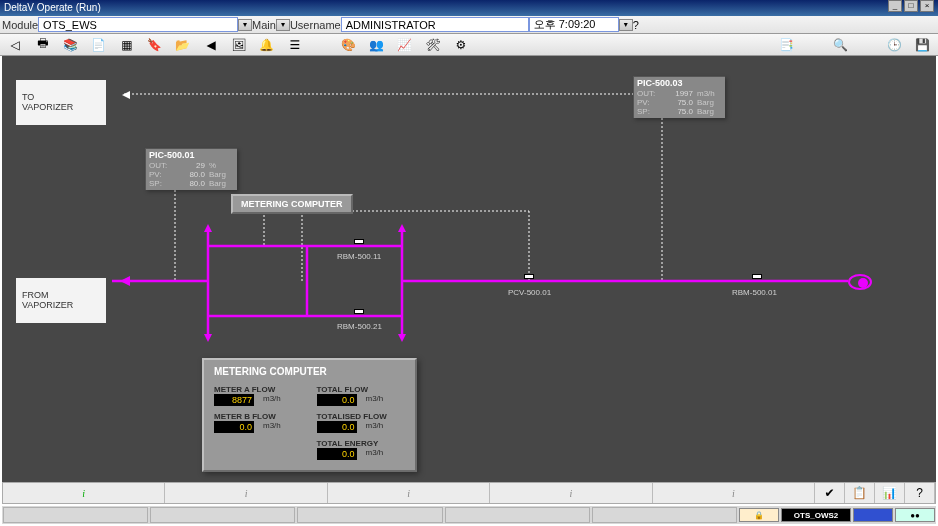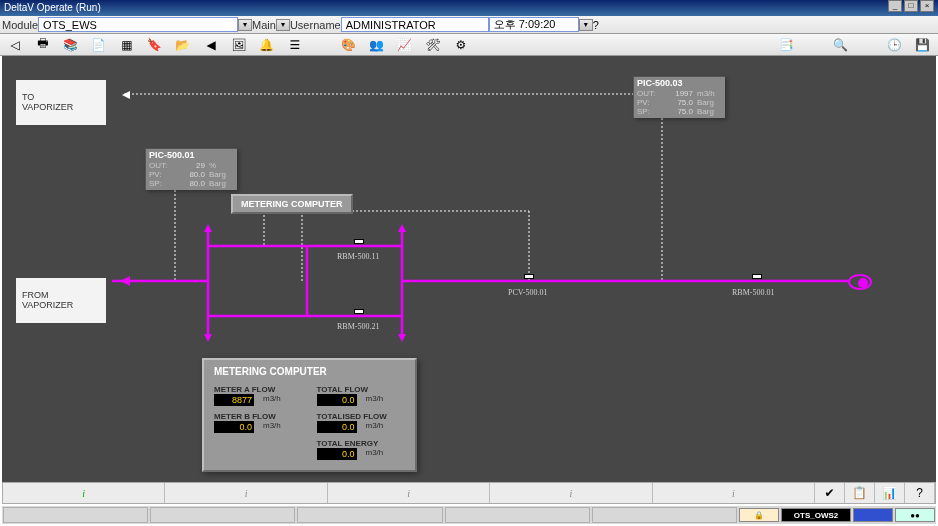--- a/index.html
+++ b/index.html
@@ -19,21 +19,21 @@
 .tag-label { position:absolute; background:#f3f3f3; color:#333; font-size:9px; padding:12px 6px; text-align:left; line-height:1.15; }
 .arrow-left { position:absolute; width:0; height:0; border-top:4px solid transparent; border-bottom:4px solid transparent; border-right:8px solid #fff; }
 .faceplate { position:absolute; background:#888; color:#d8d8d8; font-size:8px; padding:2px 4px; box-shadow:1px 1px 0 #555 inset, 2px 2px 4px rgba(0,0,0,.3); }
 .faceplate .tag { color:#fff; font-weight:bold; font-size:9px; margin-bottom:1px;}
 .faceplate .row { display:flex; gap:4px; }
 .faceplate .row .l { width:22px; color:#c8c8c8; }
 .faceplate .row .v { width:30px; color:#d8d8d8; text-align:right; }
 .faceplate .row .u { width:24px; color:#c8c8c8; }
 .mc-label { position:absolute; background:#9a9a9a; border:2px outset #bbb; color:#fff; font-size:9px; font-weight:bold; padding:3px 8px;}
 svg.wires { position:absolute; inset:0; width:100%; height:100%; }
-.dev-label { position:absolute; color:#d0d0d0; font-size:8px;font-family:Liberation Serif, serif; }
+.dev-label { position:absolute; color:#d0d0d0; font-size:8px; }
 .valve-rect { position:absolute; width:10px; height:5px; background:#fff; border:1px solid #000; }
 .metering-panel { position:absolute; left:200px; top:302px; width:215px; background:#999; border:2px outset #c0c0c0; box-shadow:2px 2px 6px rgba(0,0,0,.4); padding:6px 10px 10px; }
 .metering-panel .title { color:#fff; font-weight:bold; font-size:10px; margin-bottom:8px; }
 .metering-panel .grid { display:grid; grid-template-columns: 1fr 1fr; gap:6px 14px; }
 .metering-panel .field-label { color:#2a2a2a; font-size:8px; font-weight:bold; }
 .metering-panel .field-val { display:flex; align-items:flex-start; gap:9px; }
 .metering-panel .field-val .box { background:#000; color:#ffd400; font-size:9px; padding:1px 2px; width:40px; text-align:right; }
 .metering-panel .field-val .unit { color:#2a2a2a; font-size:8px; }
 .statusbar { position:absolute; left:2px; right:2px; bottom:22px; height:22px; background:#ececec; border:1px solid #aaa; display:flex; }
 .statusbar .cell { flex:1; border-right:1px solid #bbb; display:flex; align-items:center; justify-content:center; }
@@ -62,21 +62,21 @@
 
 <div class="headerbar">
   <span class="label">Module</span>
   <span class="field" style="width:200px;">
       <span>OTS_EWS</span>
     </span>
   <span class="drop">▾</span>
   <span class="label">Main</span>
   <span class="drop">▾</span>
   <span class="label">Username</span>
-  <span class="field" style="width:148px;">
+  <span class="field" style="width:188px;">
       <span>ADMINISTRATOR</span>
     </span>
   <span class="field" style="width:90px; text-align:right;">
       <span>오후 7:09:20</span>
     </span>
   <span class="drop">▾</span>
   <span class="tbtn">?</span>
 </div>
 
 <div class="toolbar">

